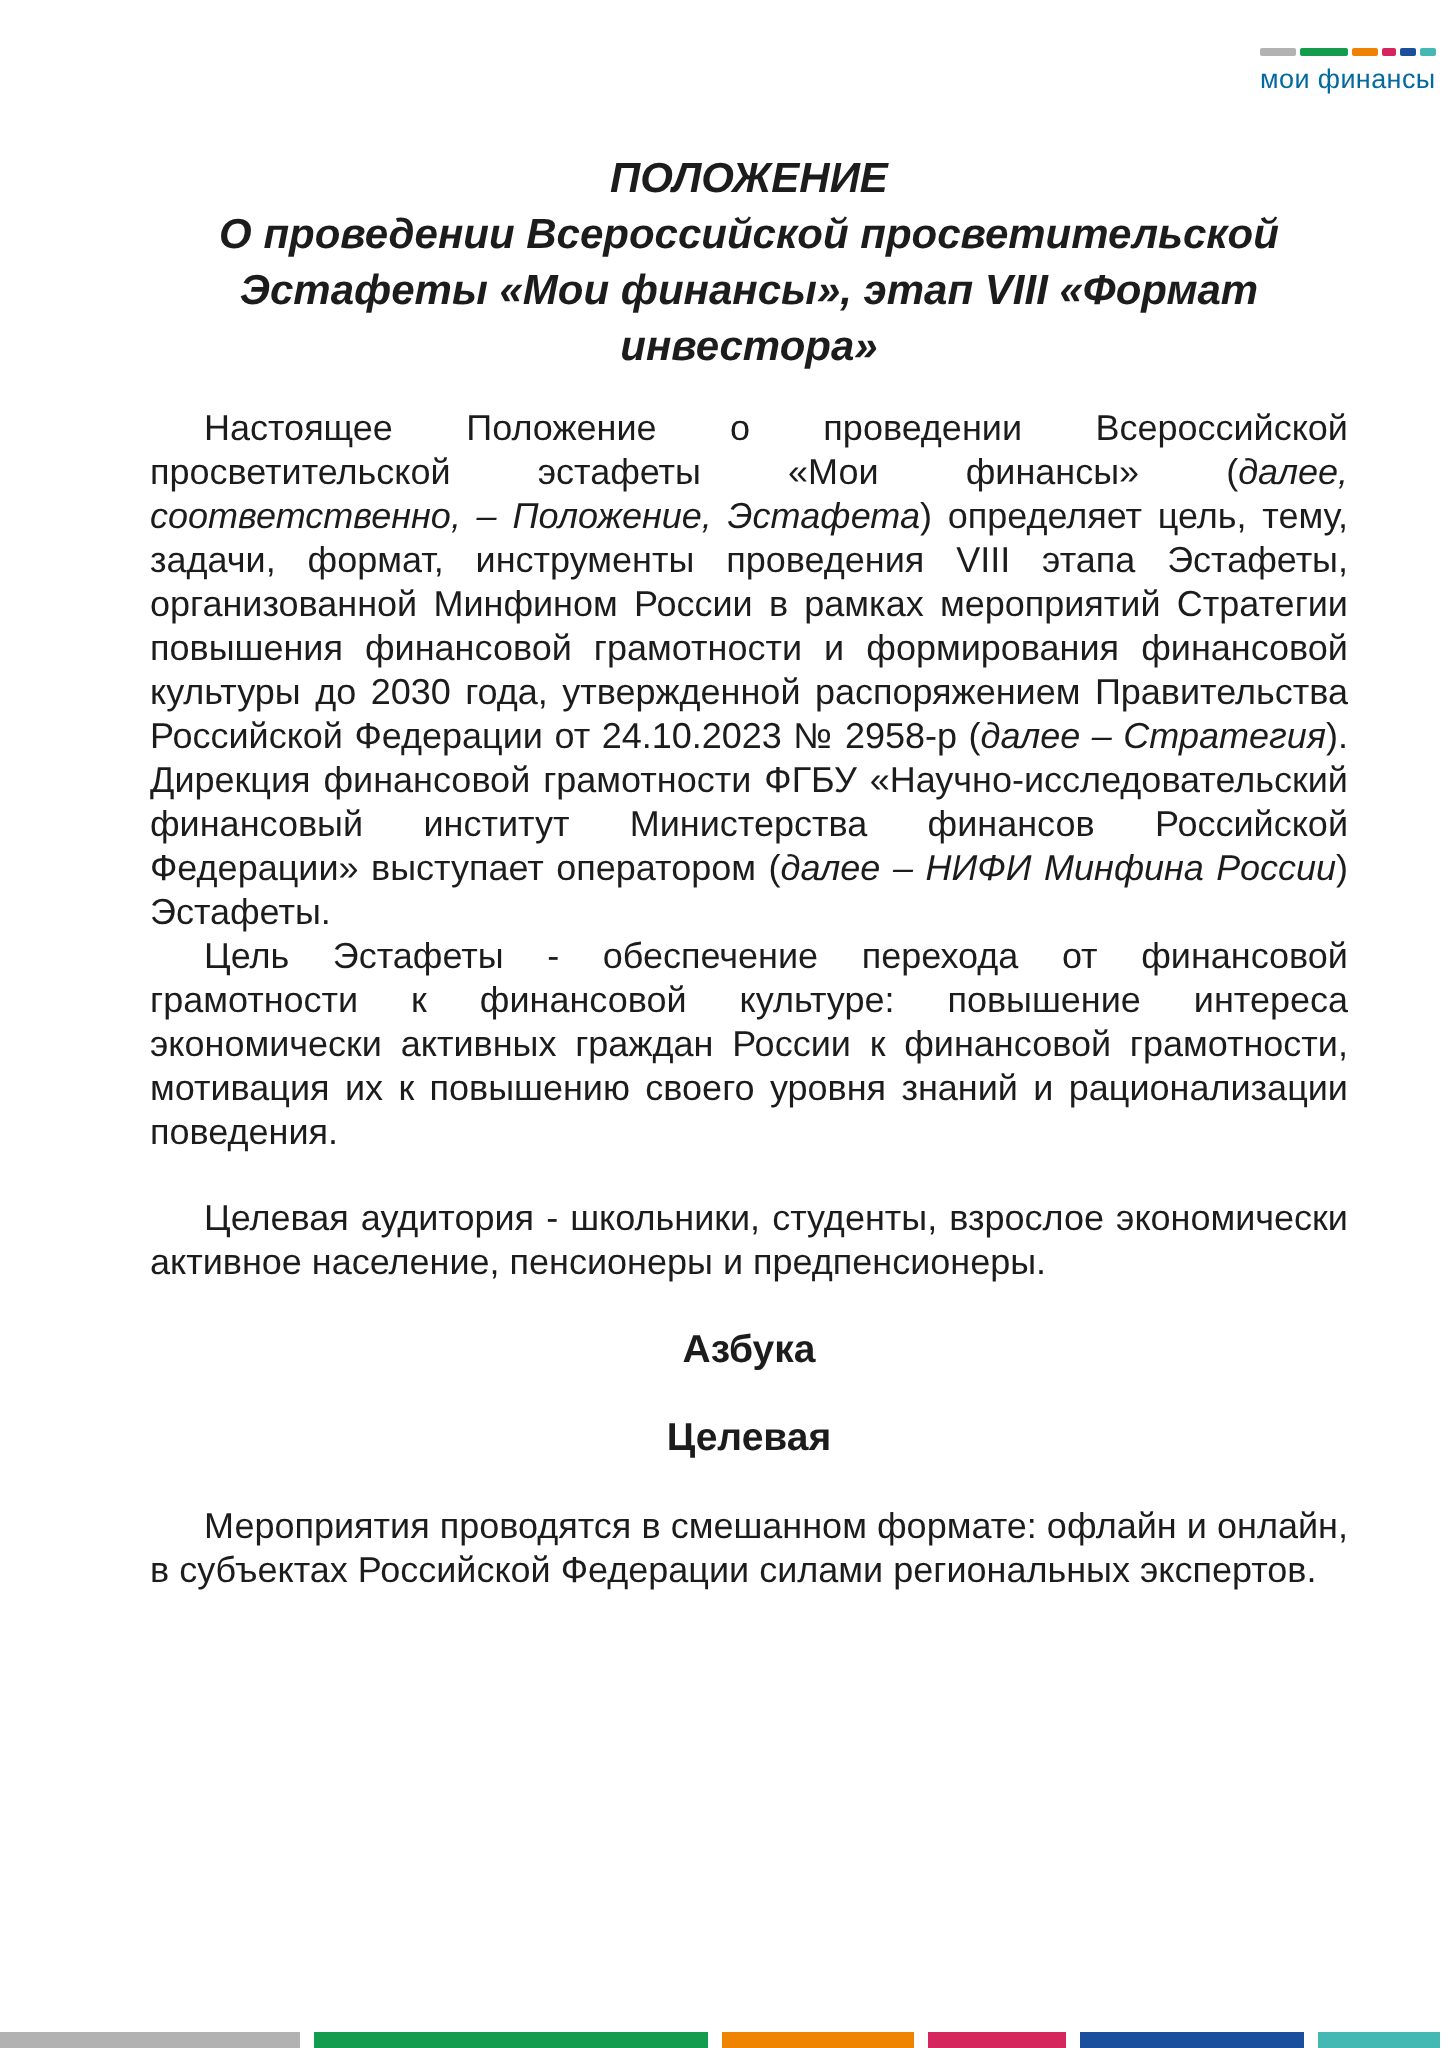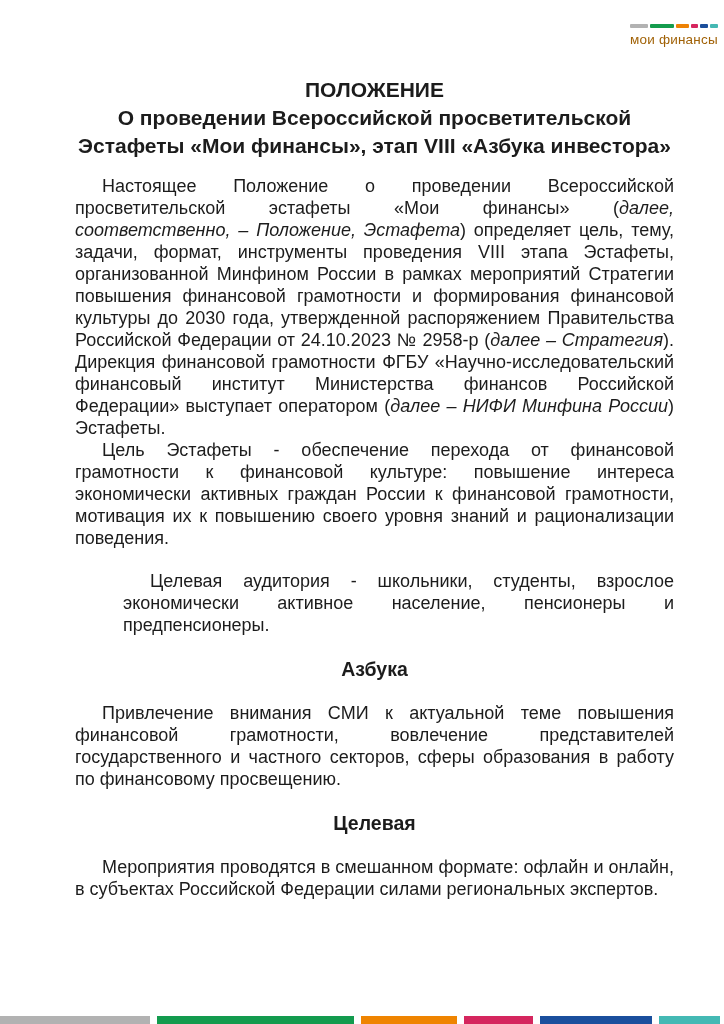--- a/index.html
+++ b/index.html
@@ -13,41 +13,42 @@
     color: #1c1c1c;
   }
 
   
   .logo { position: absolute; top: 24px; right: 6px; width: 88px; }
   .logo-strip { display: flex; gap: 2px; height: 4px; margin-bottom: 4px; }
   .logo-strip span { border-radius: 1px; }
   .logo-text {
     font-size: 13.5px;
     line-height: 15px;
-    color: #a16207;
+    color: #0369a1;
     white-space: nowrap;
     letter-spacing: 0.2px;
   }
 
   
   .content { position: absolute; left: 75px; right: 50px; top: 76px; }
   .title {
     font-weight: bold;
     font-size: 21px;
     line-height: 28px;
     text-align: center;
+    font-style: italic;
   }
   .doc-body {
     margin-top: 15px;
     font-size: 18px;
     line-height: 22px;
     text-align: justify;
   }
   .para { margin: 0; text-indent: 27px; }
-  .para.gap { margin-top: 21px; margin-left: 48px; }
+  .para.gap { margin-top: 21px; }
   .heading {
     font-weight: bold;
     font-size: 19.5px;
     text-align: center;
     text-indent: 0;
     margin: 22px 0;
   }
   .it { font-style: italic; }
 
   
@@ -74,28 +75,27 @@
         <span style="background: rgb(214, 37, 94); flex: 8 0 0px;"></span>
         <span style="background: rgb(27, 78, 155); flex: 8 0 0px;"></span>
         <span style="background: rgb(69, 184, 179); flex: 9 0 0px;"></span>
       </div>
     <div class="logo-text">мои финансы</div>
   </div>
 
   <div class="content">
     <div class="title">
       <div>ПОЛОЖЕНИЕ</div>
-      <div>О проведении Всероссийской просветительской Эстафеты «Мои финансы», этап VIII «Азбука инвестора»</div>
+      <div>О проведении Всероссийской просветительской Эстафеты «Мои финансы», этап VIII «Формат инвестора»</div>
     </div>
     <div class="doc-body">
         <p class="para"><span>Настоящее Положение о проведении Всероссийской просветительской эстафеты «Мои финансы» (</span><span class="it">далее, соответственно, – Положение, Эстафета</span><span>) определяет цель, тему, задачи, формат, инструменты проведения VIII этапа Эстафеты, организованной Минфином России в рамках мероприятий Стратегии повышения финансовой грамотности и формирования финансовой культуры до 2030 года, утвержденной распоряжением Правительства Российской Федерации от 24.10.2023 № 2958-р (</span><span class="it">далее – Стратегия</span><span>). Дирекция финансовой грамотности ФГБУ «Научно-исследовательский финансовый институт Министерства финансов Российской Федерации» выступает оператором (</span><span class="it">далее – НИФИ Минфина России</span><span>) Эстафеты.</span></p>
         <p class="para"><span>Цель Эстафеты - обеспечение перехода от финансовой грамотности к финансовой культуре: повышение интереса экономически активных граждан России к финансовой грамотности, мотивация их к повышению своего уровня знаний и рационализации поведения.</span></p>
         <p class="para gap"><span>Целевая аудитория - школьники, студенты, взрослое экономически активное население, пенсионеры и предпенсионеры.</span></p>
         <div class="heading">Азбука</div>
-        <p class="para"><span>Привлечение внимания СМИ к актуальной теме повышения финансовой грамотности, вовлечение представителей государственного и частного секторов, сферы образования в работу по финансовому просвещению.</span></p>
         <div class="heading">Целевая</div>
         <p class="para"><span>Мероприятия проводятся в смешанном формате: офлайн и онлайн, в субъектах Российской Федерации силами региональных экспертов.</span></p>
       </div>
   </div>
 
   <div class="footer-strip">
       <span style="background: rgb(178, 178, 178); flex: 0 0 150px;"></span>
       <span style="background: rgb(19, 155, 78); flex: 0 0 197px;"></span>
       <span style="background: rgb(239, 132, 0); flex: 0 0 96px;"></span>
       <span style="background: rgb(213, 38, 94); flex: 0 0 69px;"></span>

